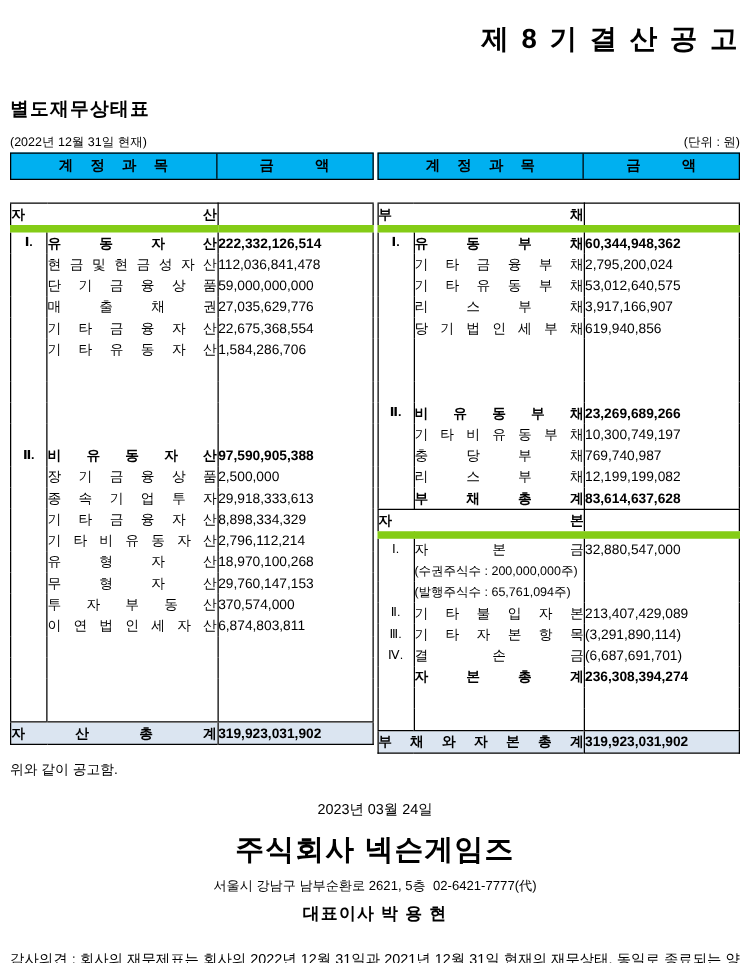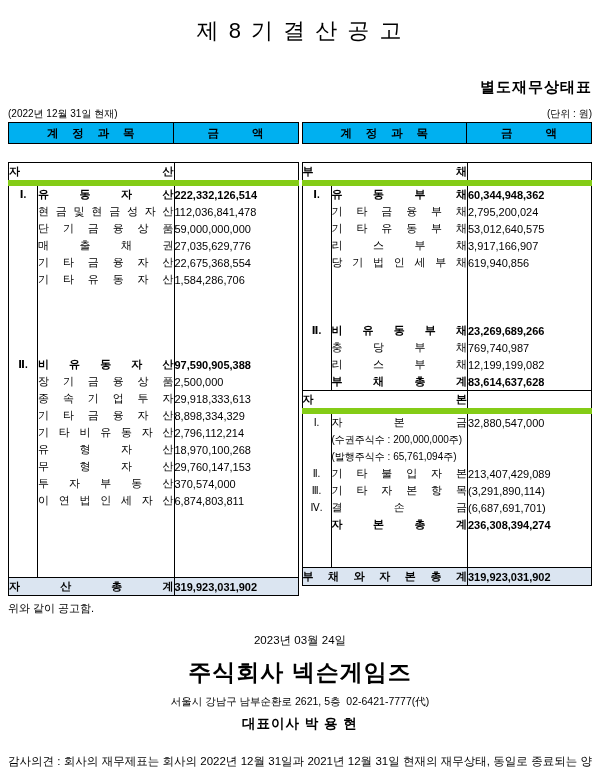--- a/index.html
+++ b/index.html
@@ -1,19 +1,19 @@
 <!DOCTYPE html>
 <html style="--hdr: #00B0F0; --tot: #DBE5F1;"><head>
 <meta charset="utf-8">
 <style>
   html,body{margin:0;padding:0;background:#fff;color:#000;}
   body{width:600px;font-family:"Liberation Sans","DejaVu Sans",sans-serif;}
   .sheet{padding:6px 8px 10px 8px;box-sizing:border-box;width:600px;}
-  .title{text-align:center;font-size:22px;font-weight:normal;letter-spacing:2px;margin:10px 0 16px 0;}
-  .subtitle{text-align:right;font-size:15px;font-weight:bold;letter-spacing:1px;margin:32px 0 10px 0;}
+  .title{text-align:right;font-size:22px;font-weight:bold;letter-spacing:2px;margin:10px 0 16px 0;}
+  .subtitle{text-align:left;font-size:15px;font-weight:bold;letter-spacing:1px;margin:32px 0 10px 0;}
   .meta{display:flex;justify-content:space-between;font-size:10px;margin-bottom:1px;}
   
   .bstable{display:flex;gap:3px;}
   .half{flex:1;min-width:0;}
   .hrow{display:flex;border:1px solid #000;background:var(--hdr,#00B0F0);font-weight:bold;font-size:11.5px;height:20px;line-height:20px;margin-bottom:18px;}
   .hname{flex:1;border-right:1px solid #000;text-align:justify;text-align-last:justify;padding:0 38px;overflow:hidden;white-space:nowrap;}
   .hamt{width:124px;box-sizing:border-box;text-align:justify;text-align-last:justify;padding:0 34px;overflow:hidden;white-space:nowrap;}
   table.bs{width:100%;border-collapse:collapse;table-layout:fixed;font-size:11px;border:1px solid #000;}
   table.bs td{height:17px;padding:0;overflow:hidden;white-space:nowrap;vertical-align:middle;}
   td.num{border-right:1px solid #000;text-align:center;font-size:10px;}
@@ -243,20 +243,25 @@
               <td class="name"></td>
               <td class="amt"></td>
             </tr>
             <tr class="bold">
               <td class="num">Ⅱ.</td>
               <td class="name">비 유 동 부 채</td>
               <td class="amt">23,269,689,266</td>
             </tr>
             <tr>
               <td class="num"></td>
+              <td class="name">기 타 비 유 동 부 채</td>
+              <td class="amt">10,300,749,197</td>
+            </tr>
+            <tr>
+              <td class="num"></td>
               <td class="name">충 당 부 채</td>
               <td class="amt">769,740,987</td>
             </tr>
             <tr>
               <td class="num"></td>
               <td class="name">리 스 부 채</td>
               <td class="amt">12,199,199,082</td>
             </tr>
             <tr class="bold uline">
               <td class="num"></td>

